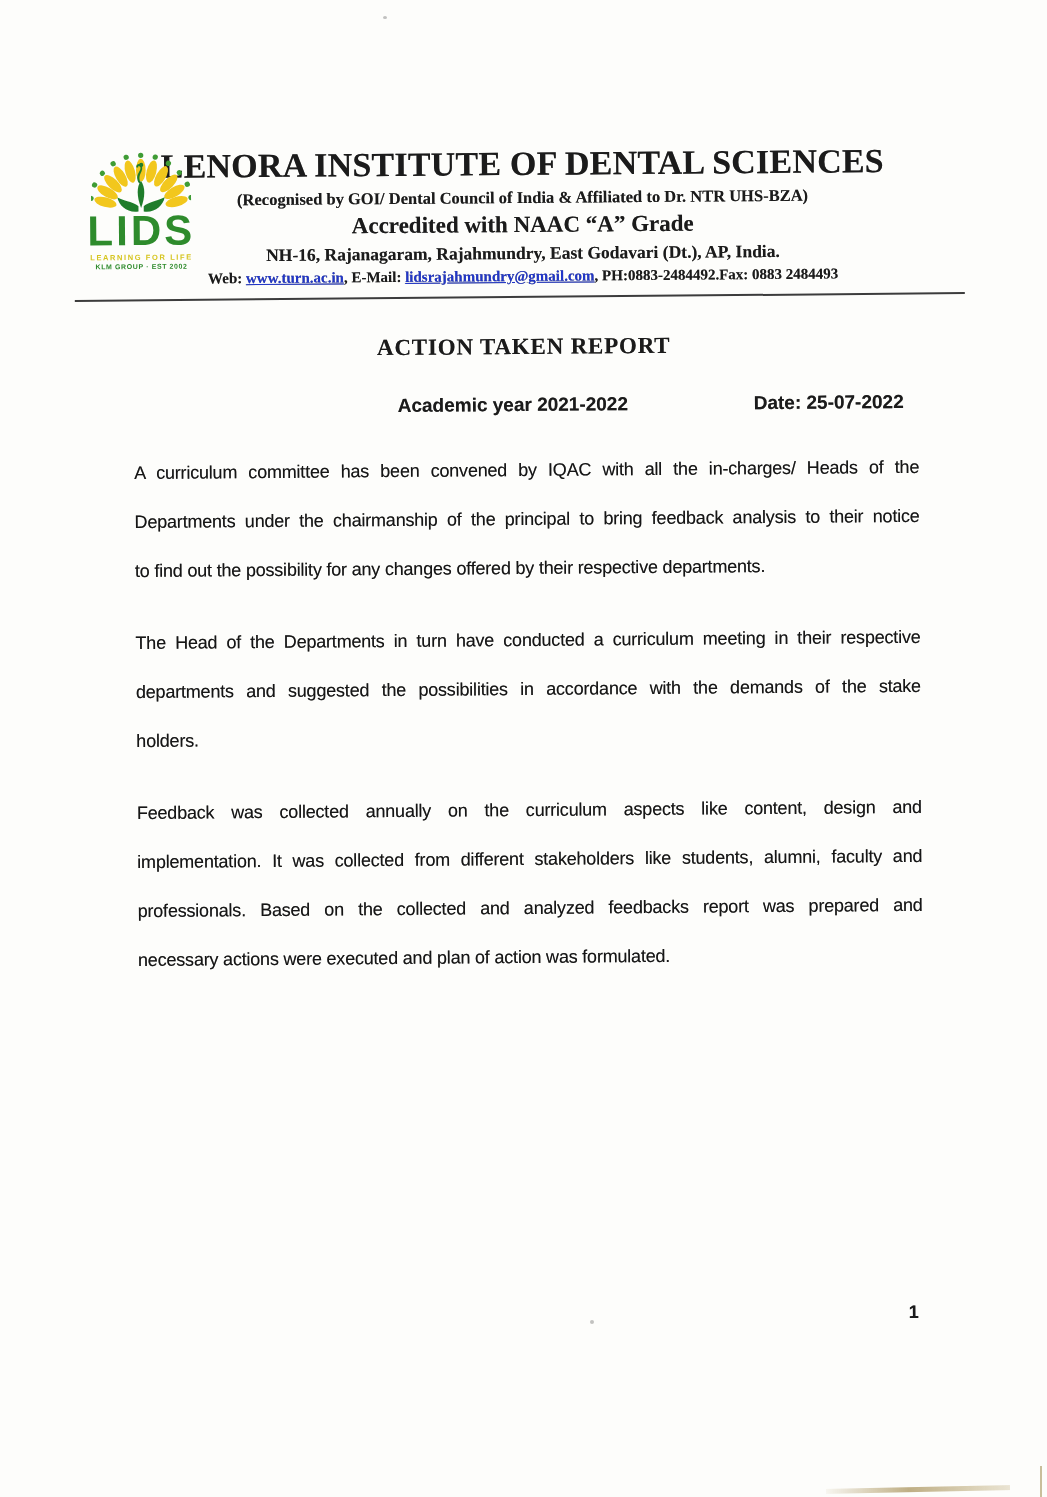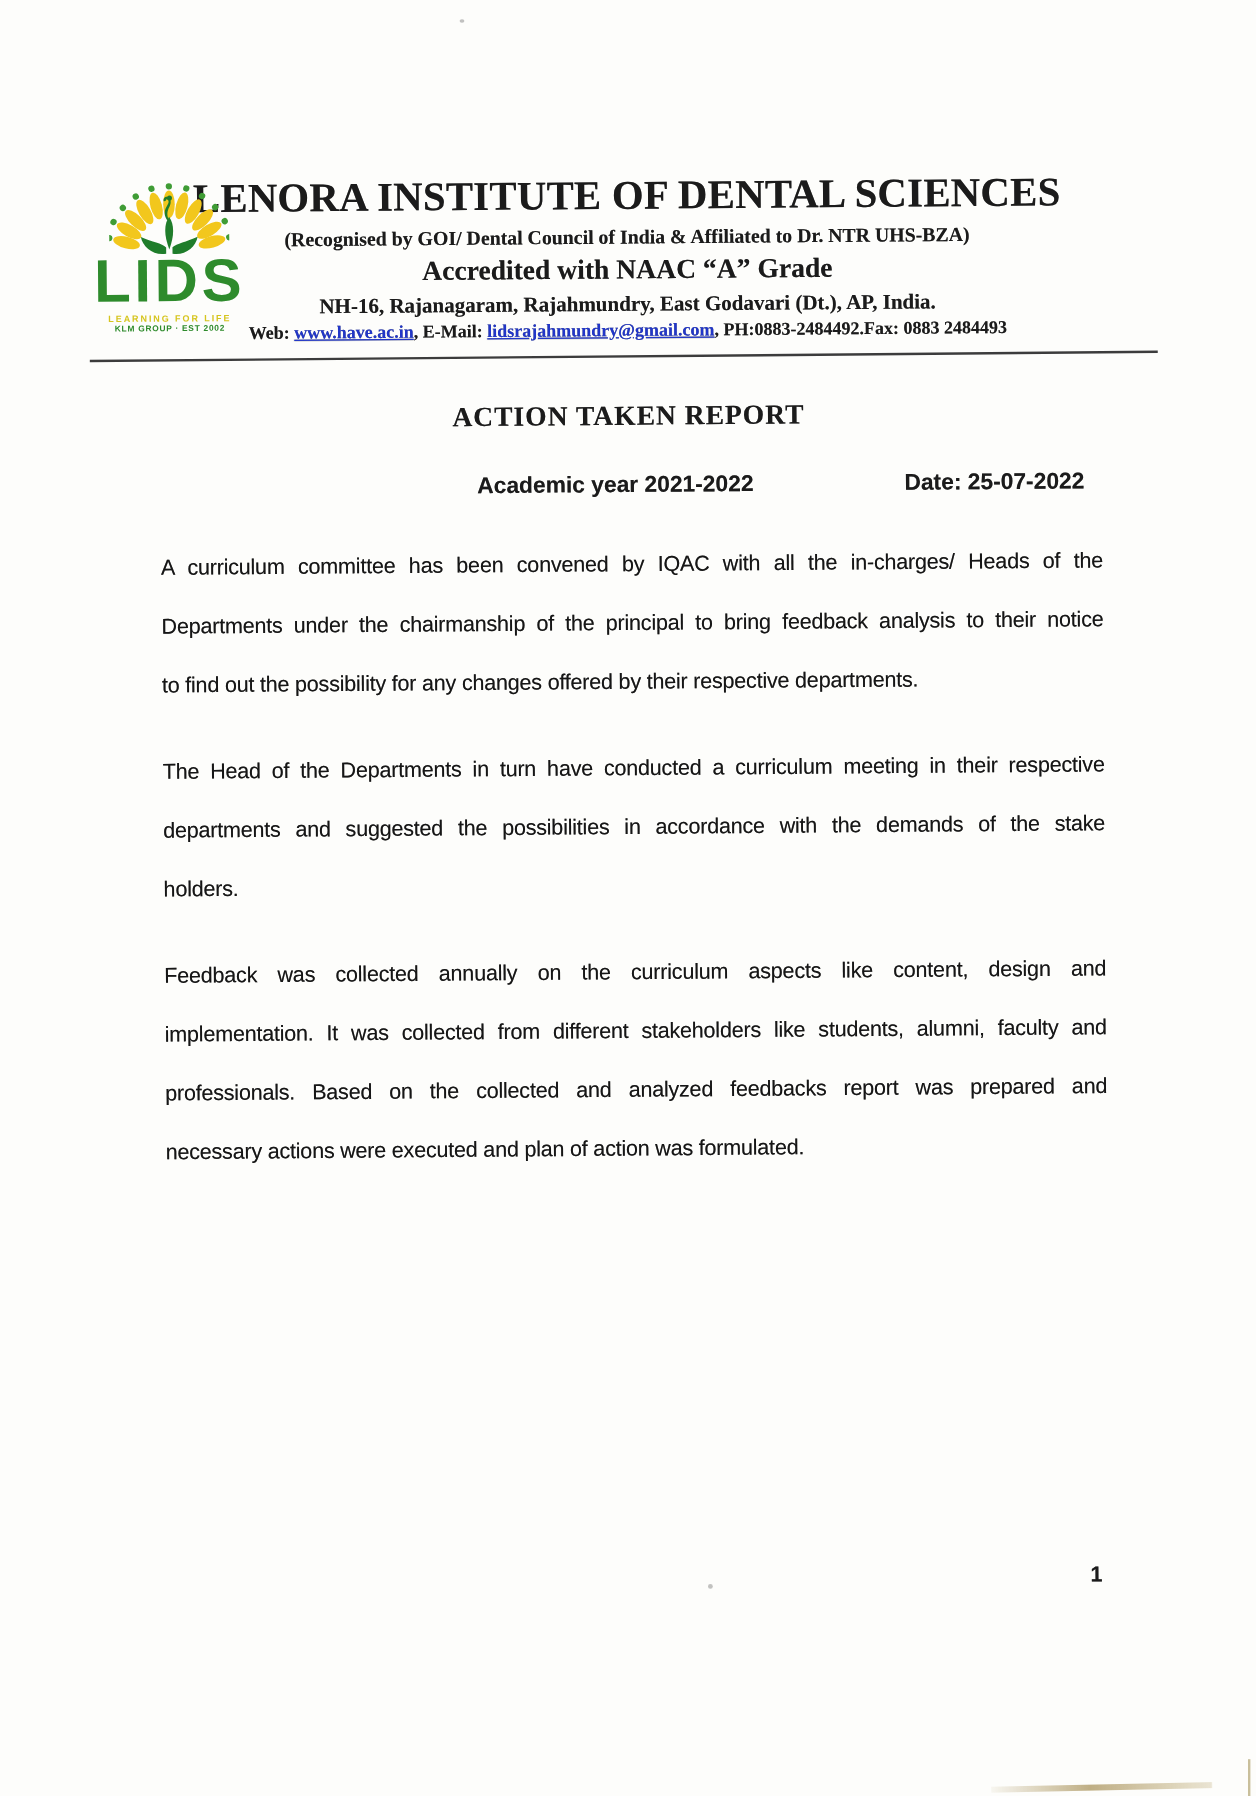--- a/index.html
+++ b/index.html
@@ -20,21 +20,21 @@
   .recognition  { font-size:16.5px; font-weight:bold; margin-top:6px; }
   .accredited   { font-size:23px;   font-weight:bold; margin-top:4px; }
   .address      { font-size:17.5px; font-weight:bold; margin-top:5px; }
   .contactline  { font-size:15px;   font-weight:bold; margin-top:4px; }
   .link { color:#2136c9; text-decoration:underline; cursor:pointer; }
   .rule { margin-top:11px; margin-left:75px; width:890px; height:0;
           border-top:2.2px solid #3c3c3c; transform:rotate(-0.05deg); }
   
   .logo { position:absolute; left:78px; top:138px; width:128px; text-align:center; }
   .logo svg { display:block; margin:0 auto; }
-  .lids-acronym { font-family:"Liberation Sans", sans-serif; font-weight:bold; font-size:50px;
+  .lids-acronym { font-family:"Liberation Sans", sans-serif; font-weight:bold; font-size:42px;
                   color:#2e8b2c; letter-spacing:3px; line-height:0.95; margin-top:-6px;
                   text-shadow:none;text-align:center; }
   .logo-tagline { font-size:7.5px; color:#d6c51f; font-weight:bold; letter-spacing:1.6px;
                   font-family:"Liberation Sans", sans-serif; margin-top:2px; text-shadow:none; }
   .logo-subtext { font-size:7px; color:#2e8b2c; font-weight:bold; letter-spacing:0.6px;
                   font-family:"Liberation Sans", sans-serif; margin-top:1px; text-shadow:none; }
   
   .doc-title { margin-top:36px; text-align:center; font-size:23px; font-weight:bold; letter-spacing:0.8px; }
   .meta-row  { display:flex; justify-content:space-between; margin:34px 144px 0 397px;
                font-family:"Liberation Sans", sans-serif; font-weight:bold; font-size:19px; }
@@ -122,21 +122,21 @@
       <div class="logo-tagline">LEARNING FOR LIFE</div>
       <div class="logo-subtext">KLM GROUP · EST 2002</div>
     </div>
 
     <div class="letterhead">
       <h1 class="institute-name">LENORA INSTITUTE OF DENTAL SCIENCES</h1>
       <div class="recognition">(Recognised by GOI/ Dental Council of India &amp; Affiliated to Dr. NTR UHS-BZA)</div>
       <div class="accredited">Accredited with NAAC “A” Grade</div>
       <div class="address">NH-16, Rajanagaram, Rajahmundry, East Godavari (Dt.), AP, India.</div>
       <div class="contactline">
-        <span>Web: </span><span class="link">www.have.ac.in</span><span>, </span><span>E-Mail: </span><span class="link">lidsrajahmundry@gmail.com</span><span>, </span><span>PH:0883-2484492.Fax: 0883 2484493</span>
+        <span>Web: </span><span class="link">www.turn.ac.in</span><span>, </span><span>E-Mail: </span><span class="link">lidsrajahmundry@gmail.com</span><span>, </span><span>PH:0883-2484492.Fax: 0883 2484493</span>
       </div>
       <div class="rule"></div>
     </div>
 
     <div class="doc-title">ACTION TAKEN REPORT</div>
 
     <div class="meta-row">
       <span>Academic year 2021-2022</span>
       <span>Date: 25-07-2022</span>
     </div>

